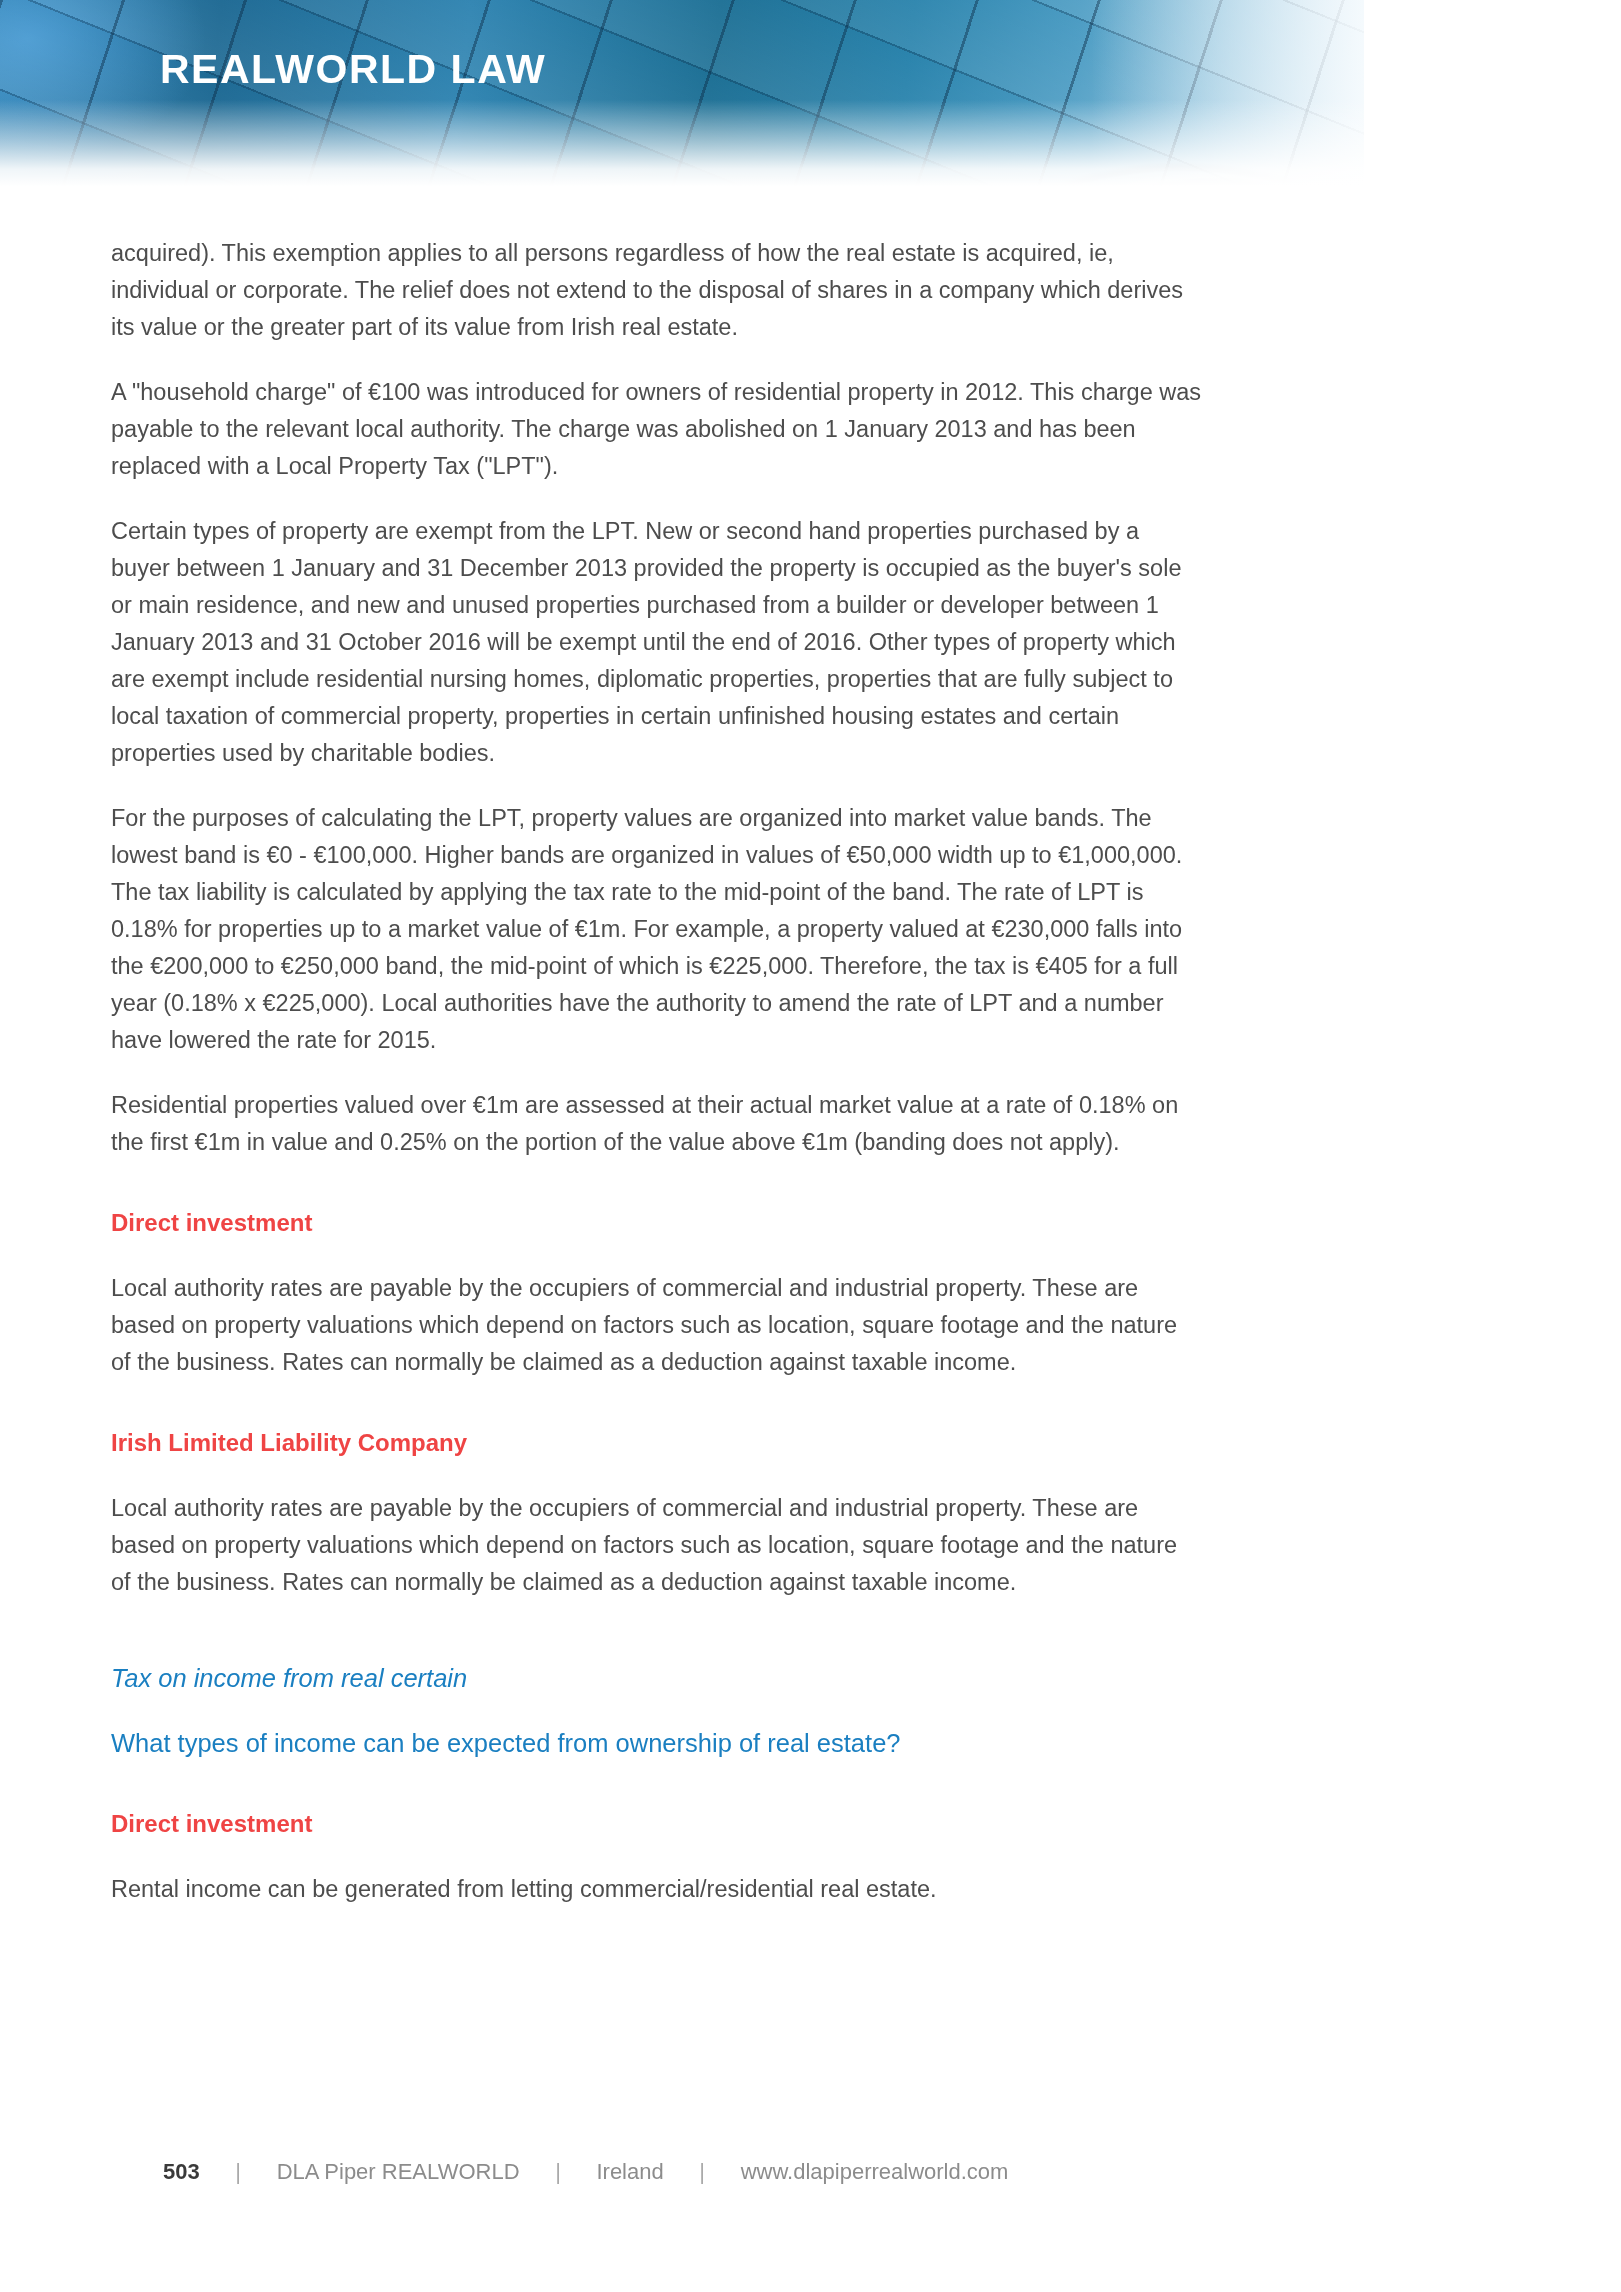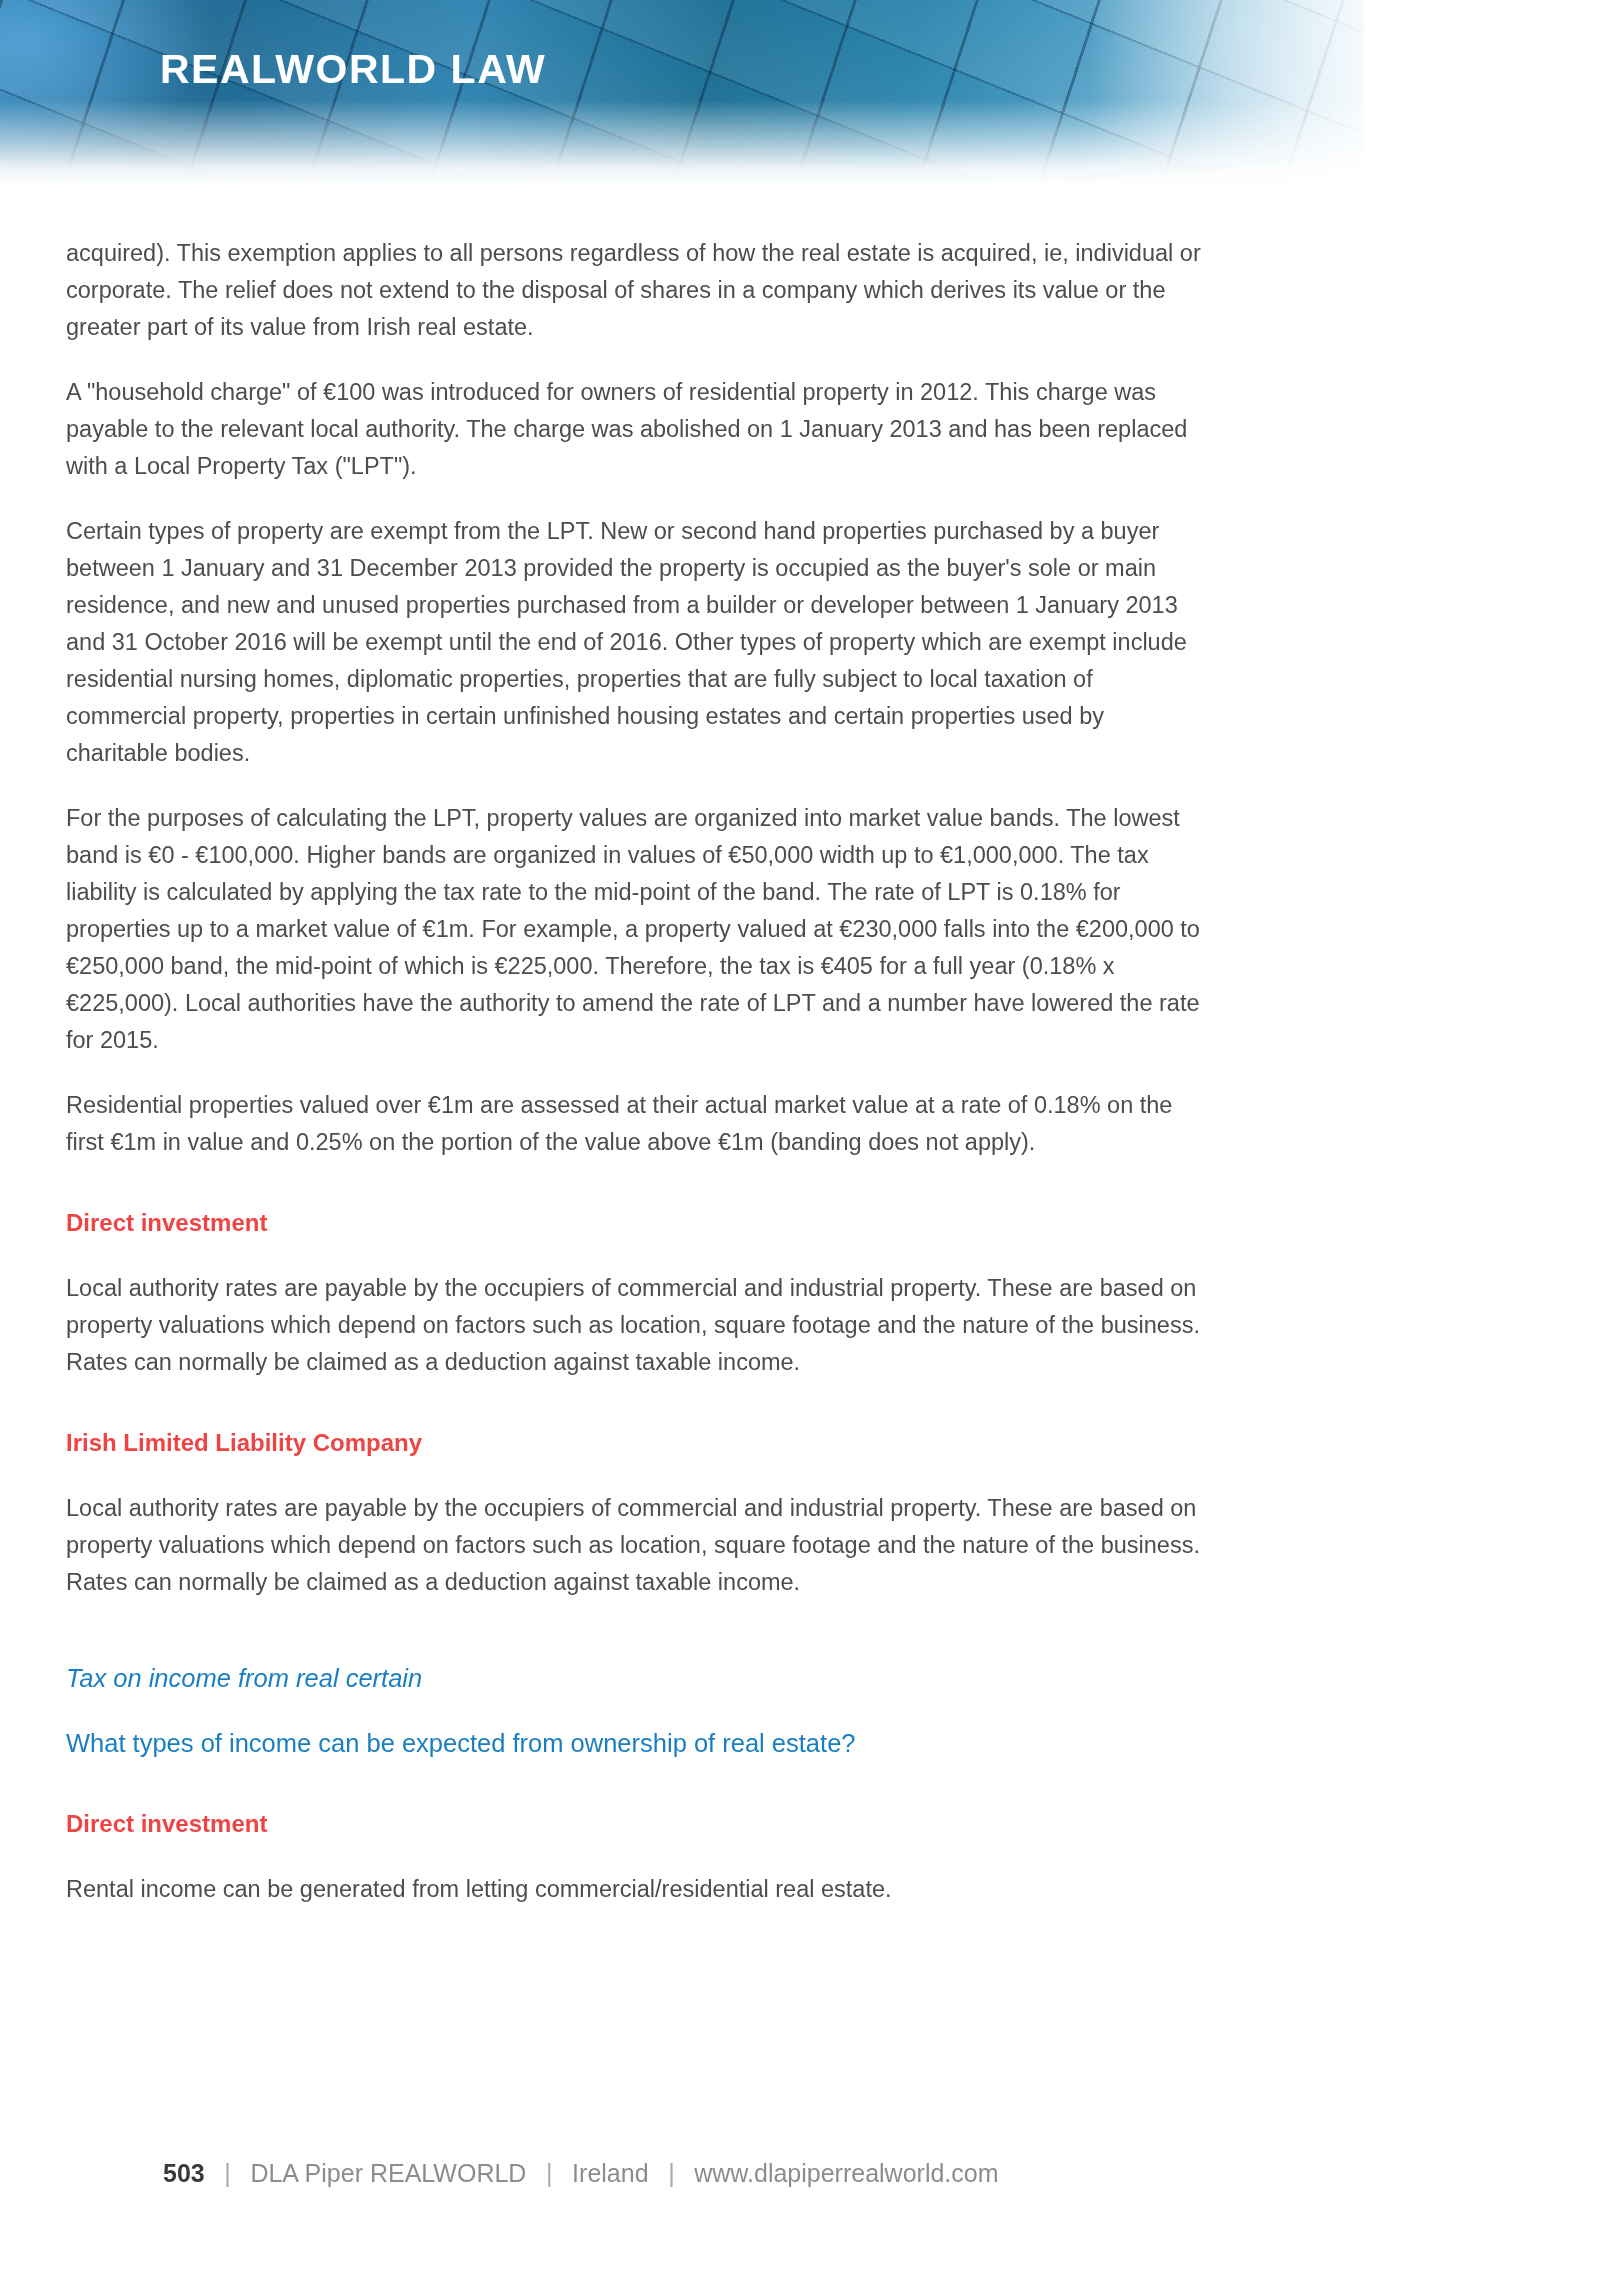--- a/index.html
+++ b/index.html
@@ -45,21 +45,21 @@
     color: #ffffff;
     font-size: 41px;
     font-weight: 800;
     letter-spacing: 1.5px;
     font-stretch: condensed;
   }
 
   
   .doc {
     position: relative;
-    padding: 43px 161px 0 66px;
+    padding: 43px 161px 0 111px;
     color: #4d4d4d;
   }
   .doc p {
     font-size: 23.5px;
     line-height: 37px;
     margin: 0 0 28px 0;
     color: #4d4d4d;
   }
   .doc .q-heading {
     font-size: 25.5px;
@@ -83,25 +83,25 @@
     color: #1a7fc1;
     margin: 59px 0 0 0;
   }
   .doc .q-heading.after-section { margin-top: 27px; }
 
   
   .footer {
     position: absolute;
     left: 163px;
     top: 2159px;
-    font-size: 25px;
+    font-size: 22px;
     color: #8c8c8c;
     display: flex;
     align-items: baseline;
-    gap: 0;
+    gap: 16px;
     white-space: nowrap;
   }
   .footer .pg {
     font-weight: 700;
     color: #3a3a3a;
   }
   .footer .sep {
     color: #aaaaaa;
     font-weight: 300;
     padding: 0 19.6px;

